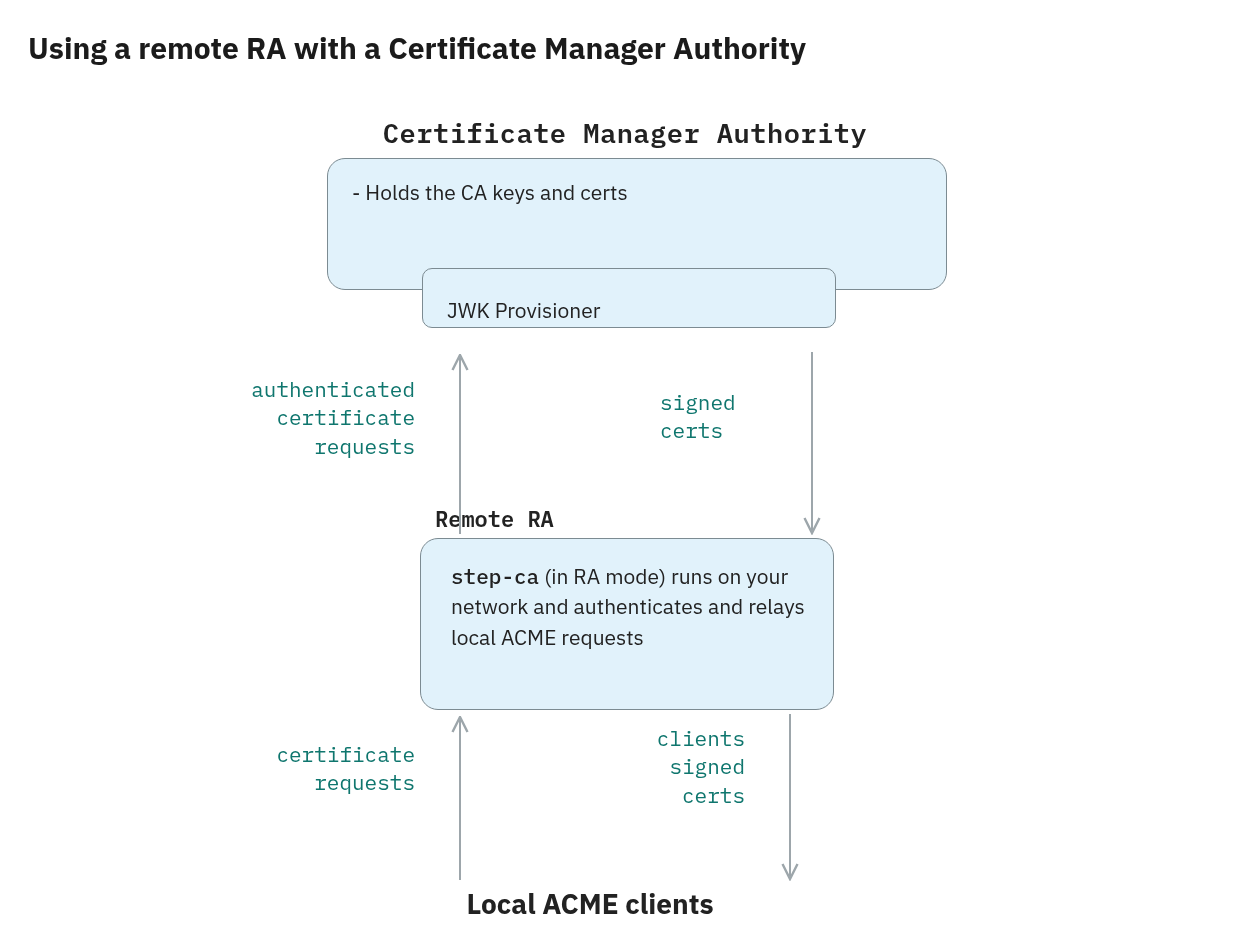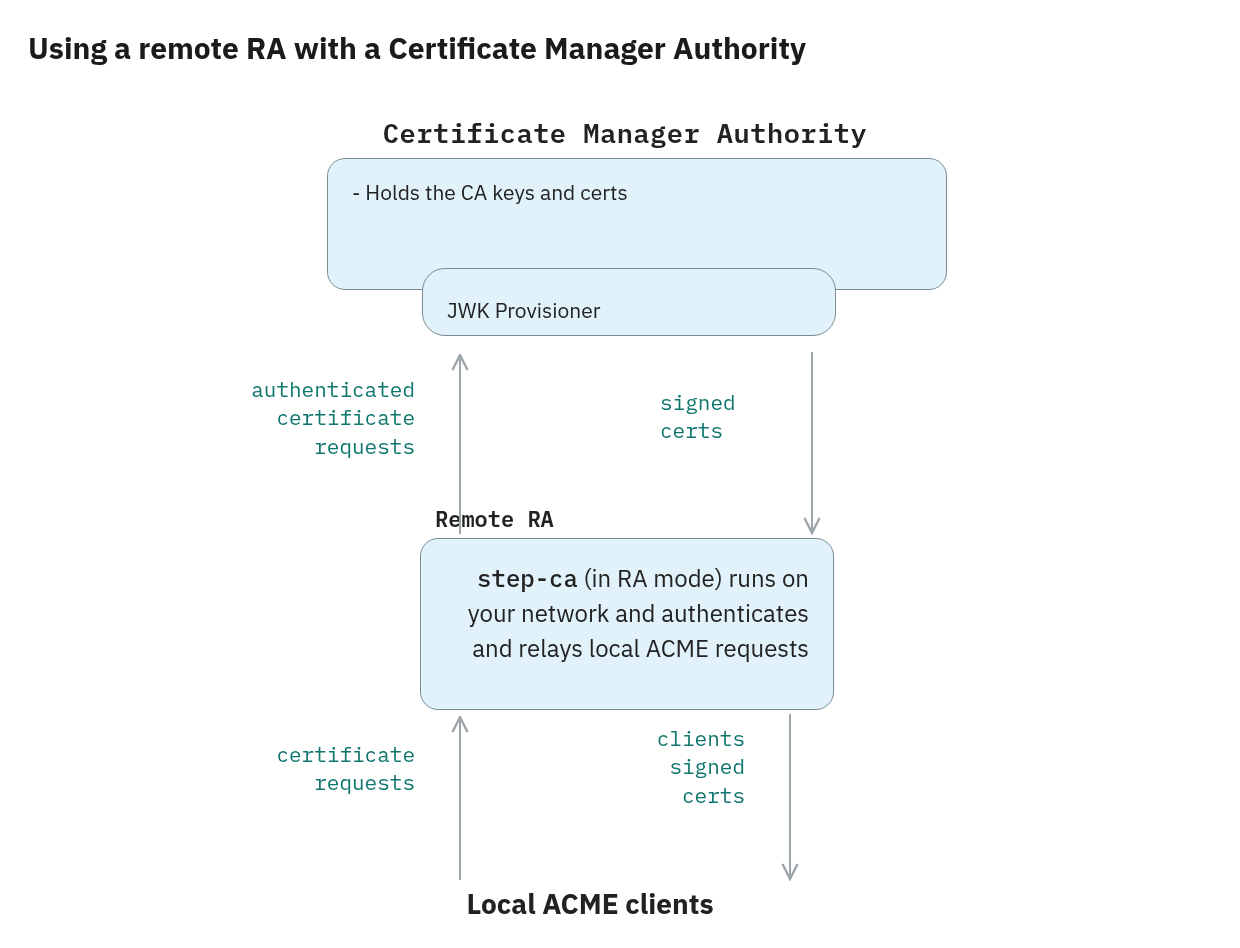--- a/index.html
+++ b/index.html
@@ -46,30 +46,30 @@
   }
   .box{
     position:absolute;
     background:var(--box-fill);
     border:1.5px solid var(--box-stroke);
     border-radius:14px;
     box-sizing:border-box;
     margin-left:12px;
   }
   .box.cma{left:315px;top:68px;width:620px;height:132px;border-radius:18px;}
-  .box.jwk{left:410px;top:178px;width:414px;height:68px;border-radius:23px;}
+  .box.jwk{left:410px;top:178px;width:414px;height:60px;border-radius:10px;}
   .box.ra {left:408px;top:448px;width:414px;height:172px;border-radius:18px;}
   .box .body{
     position:absolute;left:24px;right:24px;top:18px;
     font-size:21px;line-height:1.45;color:#222;
   }
   .box.jwk .body{top:26px;}
   .ra-body{
     position:absolute;left:30px;right:24px;top:22px;
-    font-size:24px;line-height:1.45;color:#222;text-align:right;
+    font-size:21px;line-height:1.45;color:#222;
   }
   .ra-body .mono{font-weight:500;}
   svg.arrows{
     position:absolute;left:0;top:0;width:100%;height:100%;
     pointer-events:none;
   }
   .arrow-label{
     position:absolute;
     font-size:21px;
     color:#0f766e;

